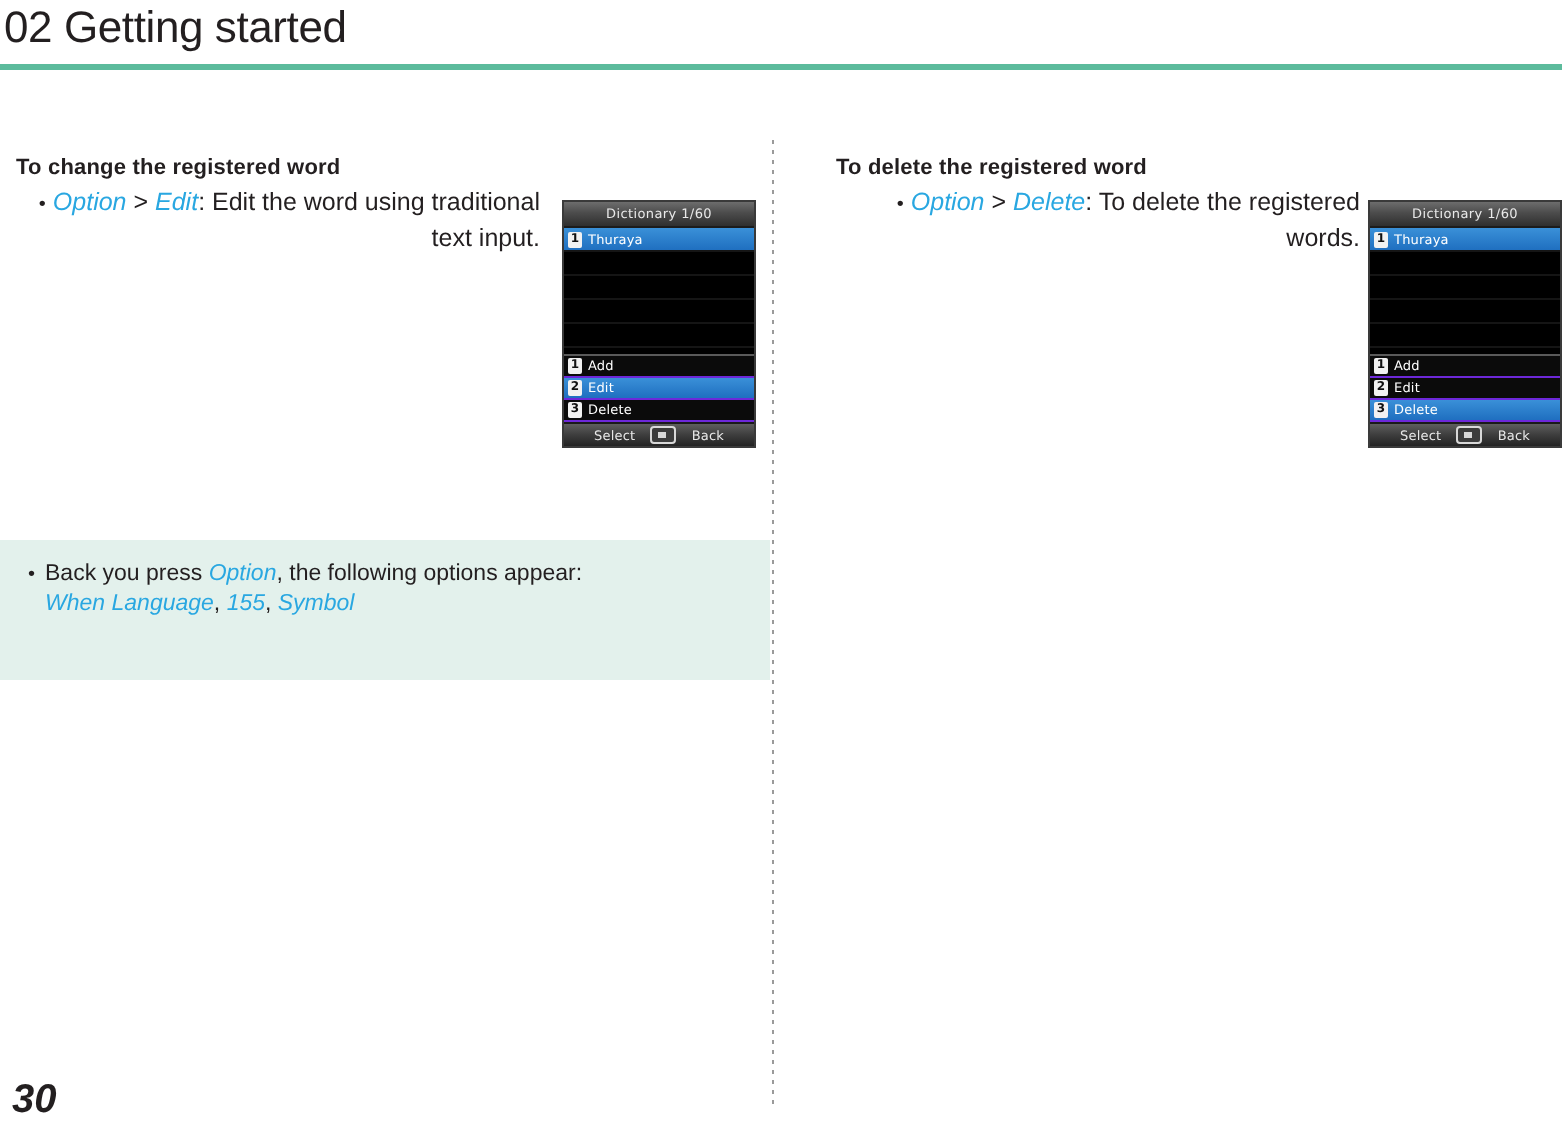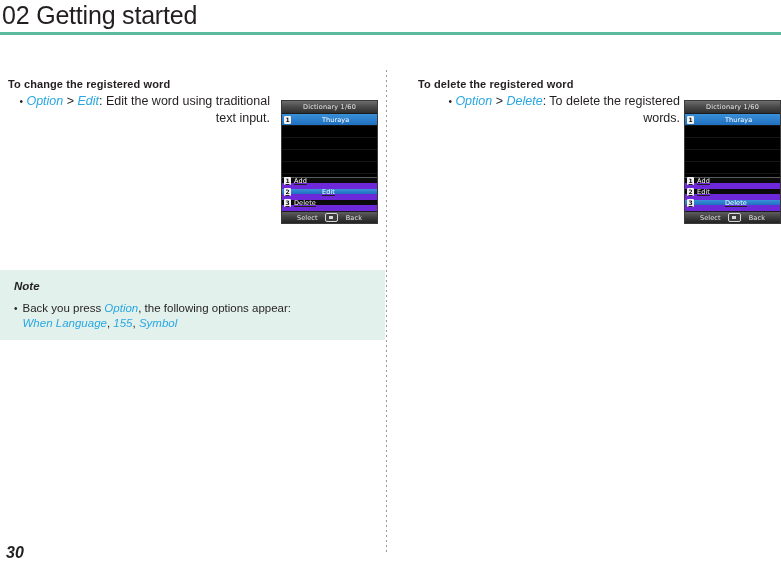--- a/index.html
+++ b/index.html
@@ -21,21 +21,21 @@
     position: absolute;
     left: 0;
     top: 0;
     width: 781px;
     height: 36px;
   }
   .page-header .chapter-title {
     position: absolute;
     left: 2px;
     top: 1px;
-    font-size: 25px;
+    font-size: 22px;
     font-weight: 400;
     letter-spacing: -0.2px;
     color: #231f20;
     white-space: nowrap;
   }
   .header-rule {
     position: absolute;
     left: 0;
     top: 32px;
     width: 781px;
@@ -119,21 +119,20 @@
   .ps-row {
     height: 12px;
     display: flex;
     align-items: center;
     padding-left: 2px;
     border-bottom: 1px solid #151515;
     box-sizing: border-box;
   }
   .ps-row.selected {
     background: linear-gradient(to bottom, #3a90d8 0%, #1f6fc0 100%);
-    gap: 28px;
   }
   .ps-num {
     display: inline-block;
     width: 7px;
     height: 8px;
     line-height: 8px;
     text-align: center;
     background: #f2f2f2;
     color: #111111;
     font-size: 6px;
@@ -150,21 +149,21 @@
   .ps-blank {
     height: 12px;
     border-bottom: 1px solid #151515;
     box-sizing: border-box;
   }
 
   .ps-menu {
     background: #0b0b0b;
     border-top: 1px solid #5a5a5a;
   }
-  .ps-menu .ps-row { height: 11px; border-bottom: 6px solid #6d28d9; text-decoration: underline; }
+  .ps-menu .ps-row { height: 11px; border-bottom: 1px solid #6d28d9; }
 
   .ps-softkeys {
     height: 12px;
     background: linear-gradient(to bottom, #5e5e5e 0%, #3d3d3d 50%, #232323 100%);
     border-top: 1px solid #1a1a1a;
     display: flex;
     align-items: center;
     justify-content: space-between;
     padding: 0 15px;
     box-sizing: border-box;
@@ -220,21 +219,21 @@
     font-size: 10px;
     margin-right: 5px;
     line-height: 15px;
   }
 
   
   .page-number {
     position: absolute;
     left: 6px;
     bottom: 6px;
-    font-size: 16px;
+    font-size: 20px;
     font-weight: bold;
     font-style: italic;
     color: #231f20;
   }
 </style>
 </head>
 <body>
 
 <div class="page-header">
   <div class="chapter-title">02 Getting started</div>
@@ -319,20 +318,19 @@
     </div>
   </div>
   <div class="ps-softkeys">
     <span class="ps-sk">Select</span>
     <span class="ps-okkey"></span>
     <span class="ps-sk">Back</span>
   </div>
 </div>
 
 <div class="note-box">
-  <div class="note-title">Note</div>
   <div class="note-line">
     <span class="bullet">•</span>
     <span><span>Back you press </span><span class="kw">Option</span><span>, the following options appear:</span><br><span class="kw">When Language</span><span>, </span><span class="kw">155</span><span>, </span><span class="kw">Symbol</span></span>
   </div>
 </div>
 
 <div class="page-number">30</div>
 
 </body></html>

